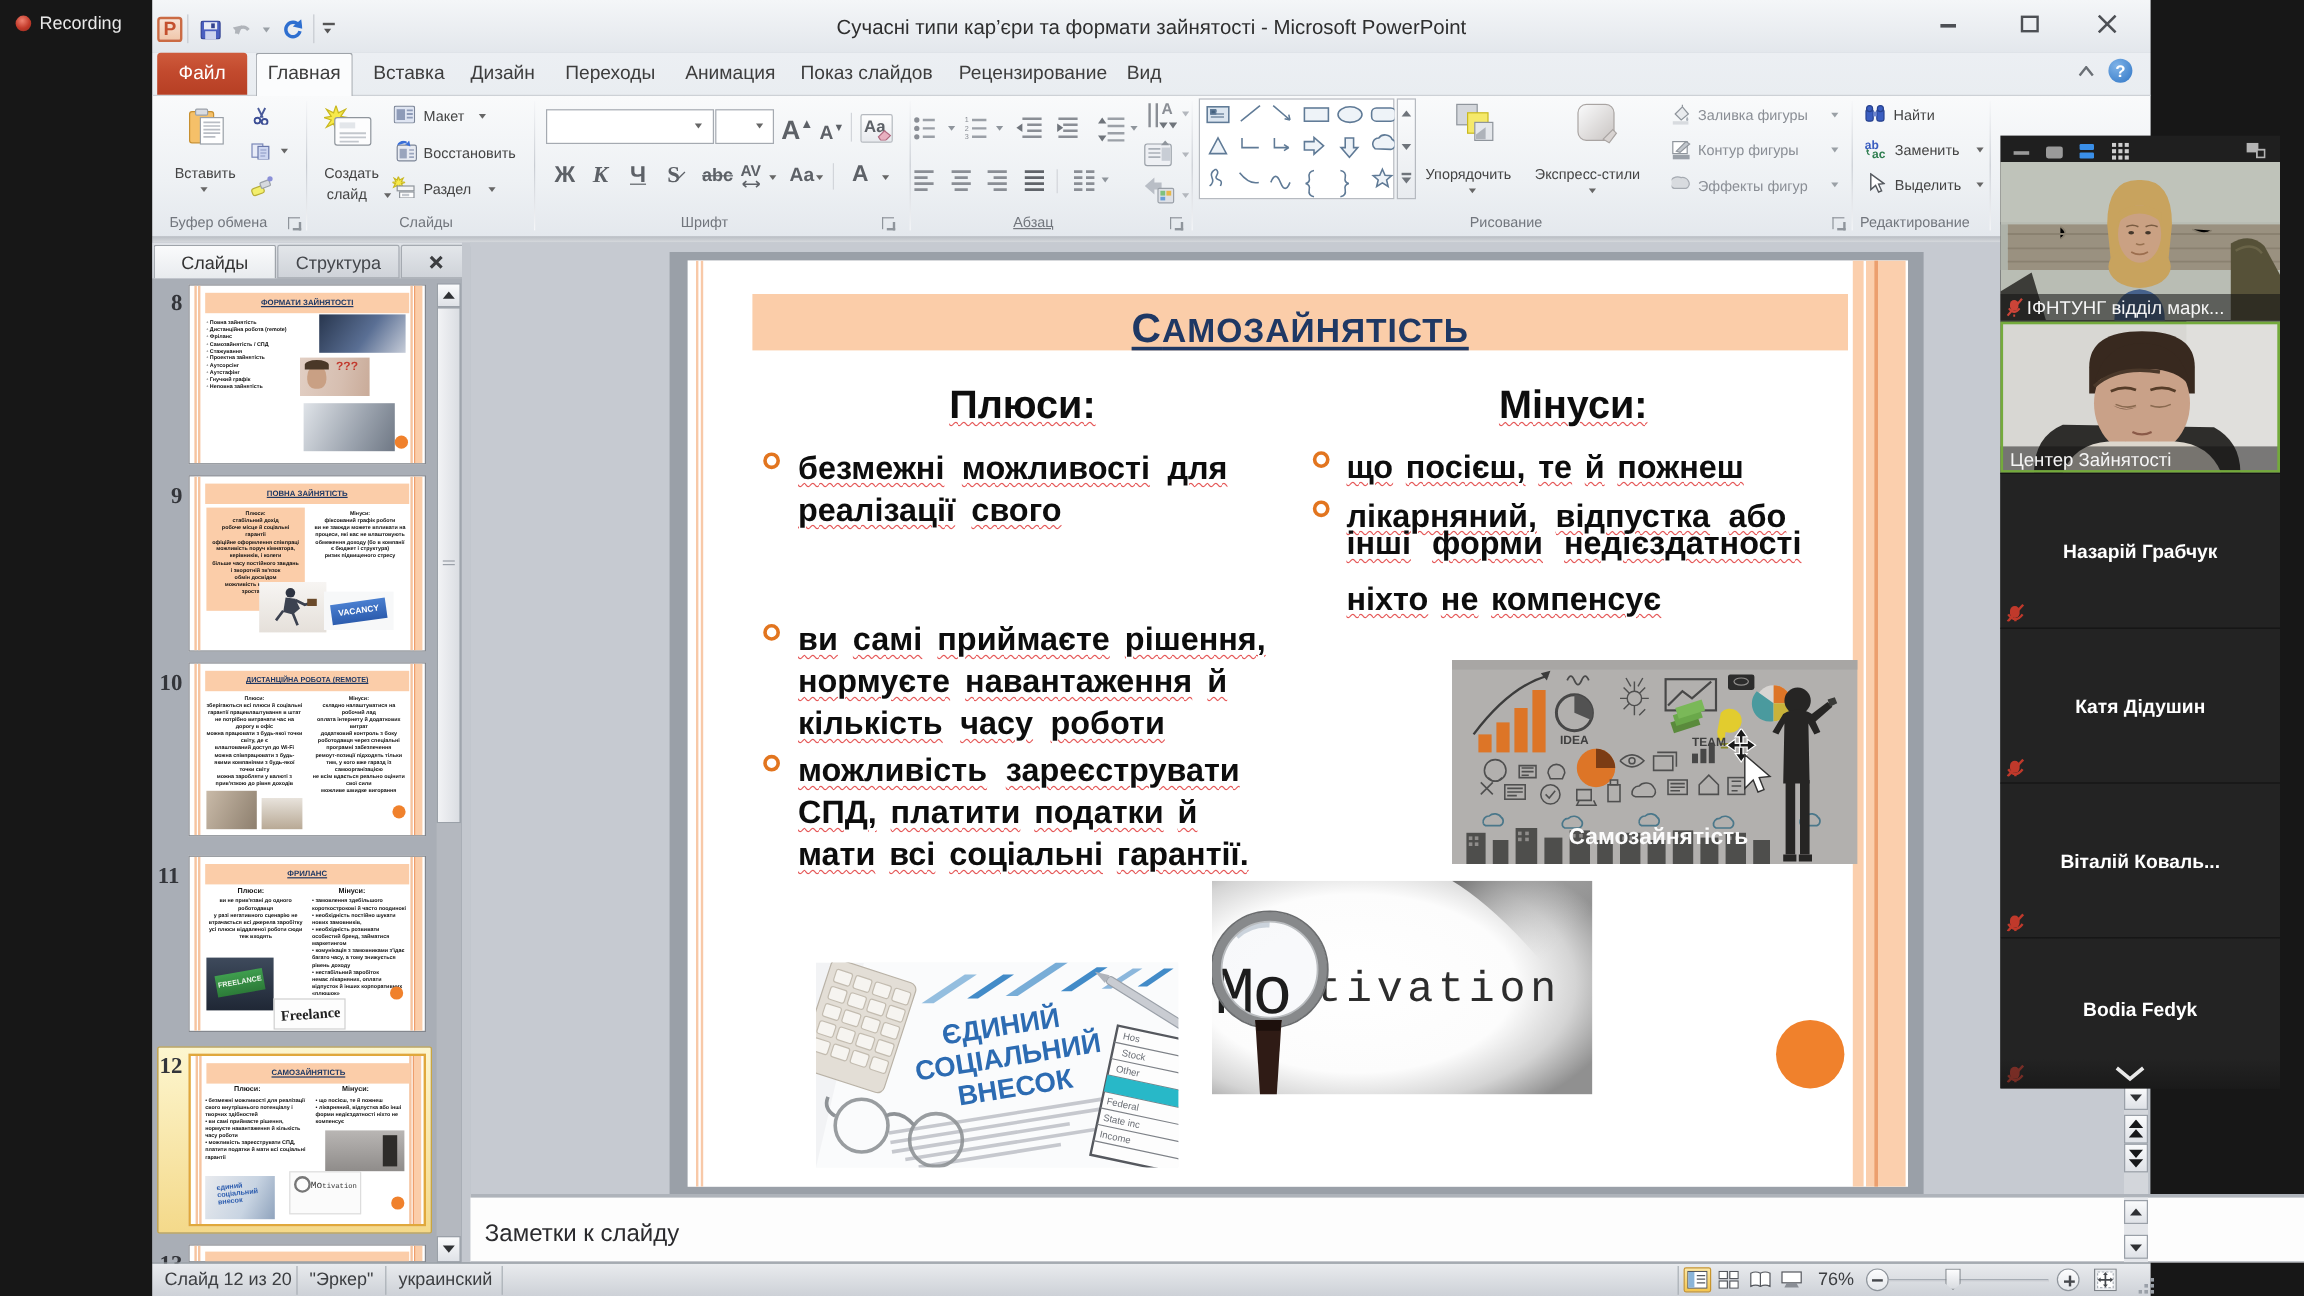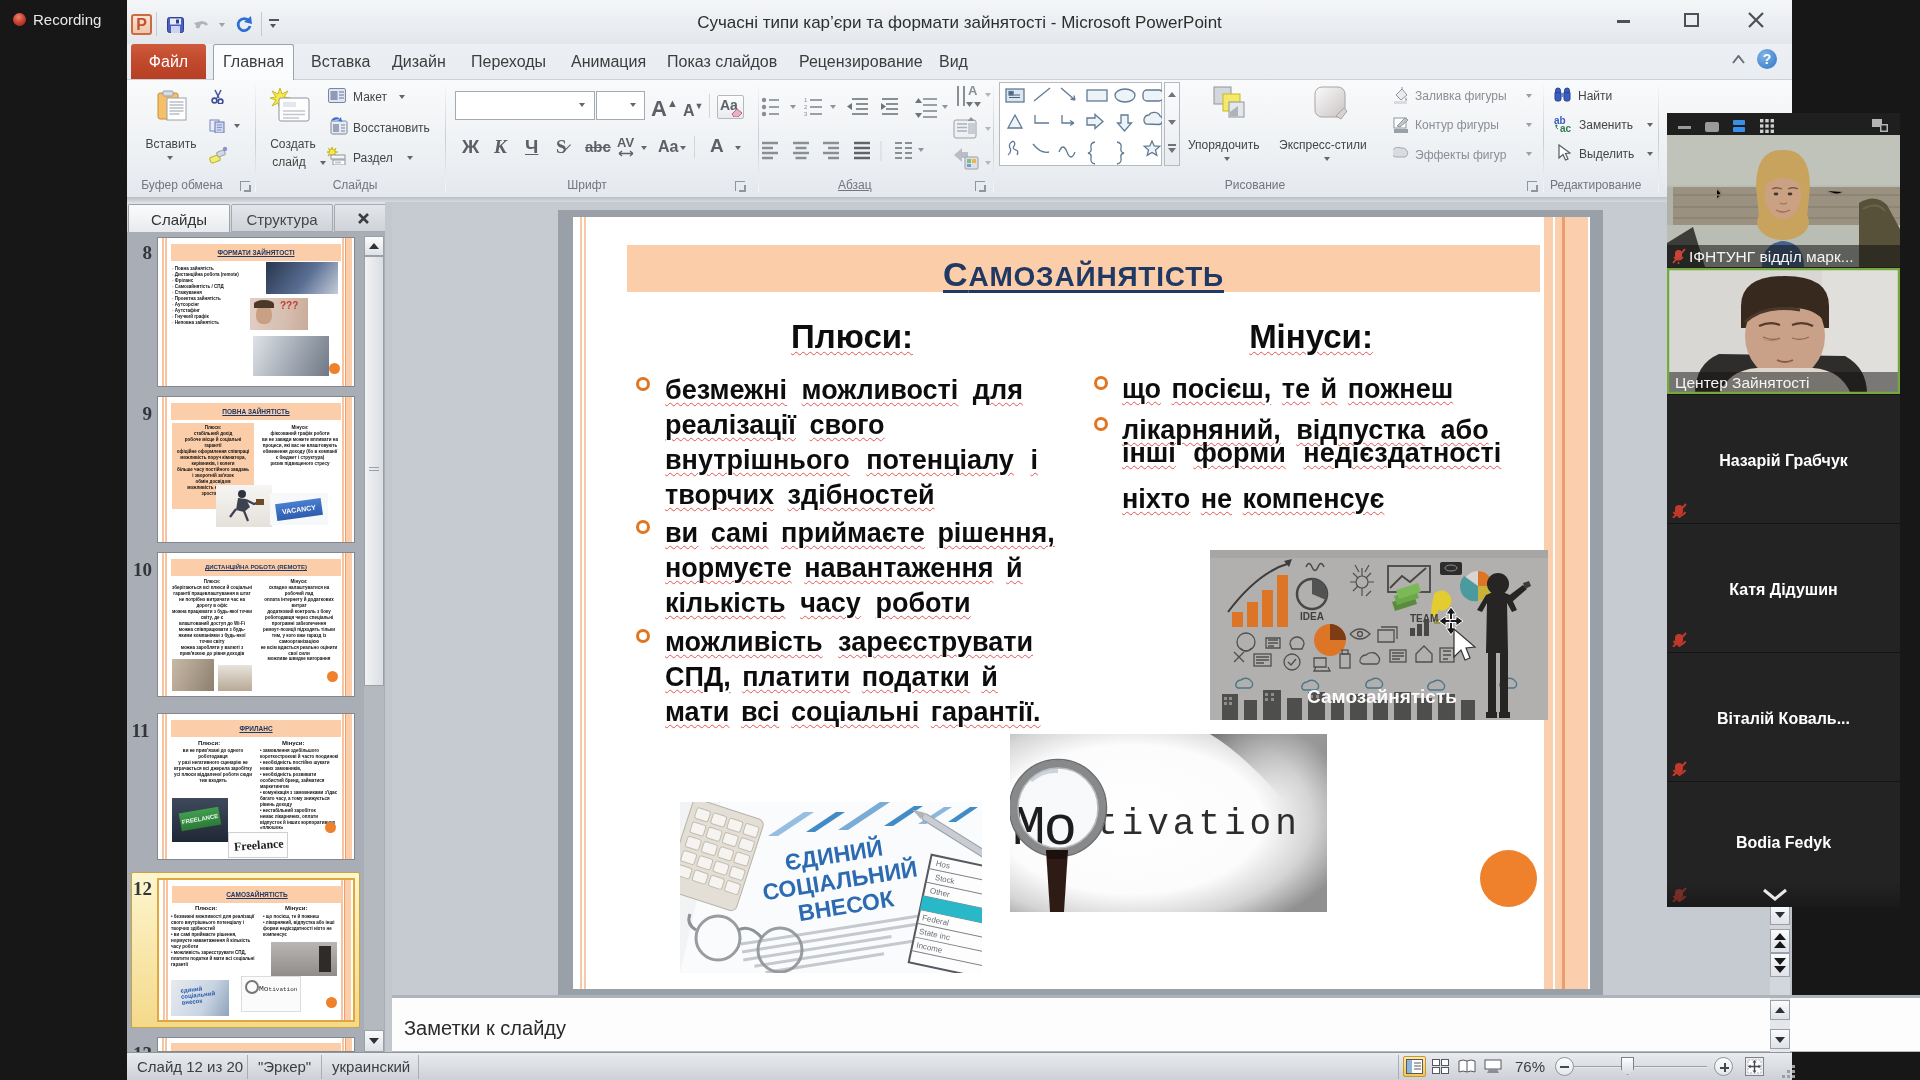--- a/index.html
+++ b/index.html
@@ -298,21 +298,21 @@
         <path d="M20 34 l3.5 4 h-7 z" fill="#8f959c"></path>
         <path d="M34 44 l6 0 l-3 4 z" fill="#b3b7bd"></path>
 
         <path d="M3 72 l8 -7 v4 h6 v6 h-6 v4 z" fill="#b9bec6"></path>
         <rect x="14" y="74" width="13" height="12" rx="1" fill="#dde0e6" stroke="#9aa0a8"></rect>
         <rect x="16" y="76" width="4" height="4" fill="#7ec17e"></rect>
           <rect x="21" y="76" width="4" height="4" fill="#e8b84a"></rect>
           <rect x="16" y="81" width="4" height="3" fill="#6a9fd8"></rect>
         <path d="M34 78 l6 0 l-3 4 z" fill="#b3b7bd"></path>
       </svg>
-      <div class="glabel" style="left:711px;width:40px;text-align:left;text-decoration:underline;">Абзац</div>
+      <div class="glabel" style="left:711px;width:40px;text-align:right;text-decoration:underline;">Абзац</div>
       <div class="launcher" style="left:848px;"></div>
       <div class="gdiv" style="left:866px;"></div>
 
       <div class="abs" style="left:872px;top:2px;width:163px;height:84px;background:#fff;border:1px solid #b6bac0;"></div>
       <svg class="abs" style="left:872px;top:2px;" width="163" height="84">
         <g stroke="#5f7a96" fill="none" stroke-width="1.3">
           <rect x="7" y="7" width="18" height="13" fill="#dce6f0"></rect>
             <g stroke="#44617e" stroke-width="1">
               <path d="M10 10.5h5M10 13h11M10 15.5h11"></path>
             </g>
@@ -544,22 +544,20 @@
         <div class="abs" style="left:54px;top:38px;width:913px;text-align:center;color:#1f3864;font-weight:bold;"><span class="wv" style="font-size:28px;letter-spacing:0.8px;text-decoration-line:underline;text-decoration-style:solid;text-decoration-color:#1f3864;text-decoration-thickness:2.5px;text-underline-offset:4px;"><span style="font-size:34px;">С</span>АМОЗАЙНЯТІСТЬ</span></div>
 
         <div class="abs" style="left:179px;top:101px;width:200px;text-align:center;font-weight:bold;font-size:33px;color:#0d0d0d;"><span class="wv">Плюси:</span></div>
         <div class="abs" style="left:638px;top:101px;width:200px;text-align:center;font-weight:bold;font-size:33px;color:#0d0d0d;"><span class="wv">Мінуси:</span></div>
 
         <div class="bullet" style="left:63px;top:160px;"></div>
         <div class="bullet" style="left:63px;top:303px;"></div>
         <div class="bullet" style="left:63px;top:412px;"></div>
         <div class="bl" style="left:92px;top:158px;word-spacing:7px;"><span class="wv">безмежні</span> <span class="wv">можливості</span> <span class="wv">для</span></div>
         <div class="bl" style="left:92px;top:193px;word-spacing:6px;"><span class="wv">реалізації</span> <span class="wv">свого</span></div>
-        <div class="bl" style="left:92px;top:228px;word-spacing:9px;"><span class="wv">внутрішнього</span> <span class="wv">потенціалу</span> <span class="wv">і</span></div>
-        <div class="bl" style="left:92px;top:263px;word-spacing:6px;"><span class="wv">творчих</span> <span class="wv">здібностей</span></div>
         <div class="bl" style="left:92px;top:301px;word-spacing:5px;"><span class="wv">ви</span> <span class="wv">самі</span> <span class="wv">приймаєте</span> <span class="wv">рішення,</span></div>
         <div class="bl" style="left:92px;top:336px;word-spacing:5px;"><span class="wv">нормуєте</span> <span class="wv">навантаження</span> <span class="wv">й</span></div>
         <div class="bl" style="left:92px;top:371px;word-spacing:7px;"><span class="wv">кількість</span> <span class="wv">часу</span> <span class="wv">роботи</span></div>
         <div class="bl" style="left:92px;top:410px;word-spacing:8px;"><span class="wv">можливість</span> <span class="wv">зареєструвати</span></div>
         <div class="bl" style="left:92px;top:445px;word-spacing:4px;"><span class="wv">СПД,</span> <span class="wv">платити</span> <span class="wv">податки</span> <span class="wv">й</span></div>
         <div class="bl" style="left:92px;top:480px;word-spacing:4px;"><span class="wv">мати</span> <span class="wv">всі</span> <span class="wv">соціальні</span> <span class="wv">гарантії.</span></div>
 
         <div class="bullet" style="left:521px;top:159px;"></div>
         <div class="bullet" style="left:521px;top:200px;"></div>
         <div class="bl" style="left:549px;top:157px;word-spacing:3px;"><span class="wv">що</span> <span class="wv">посієш,</span> <span class="wv">те</span> <span class="wv">й</span> <span class="wv">пожнеш</span></div>

